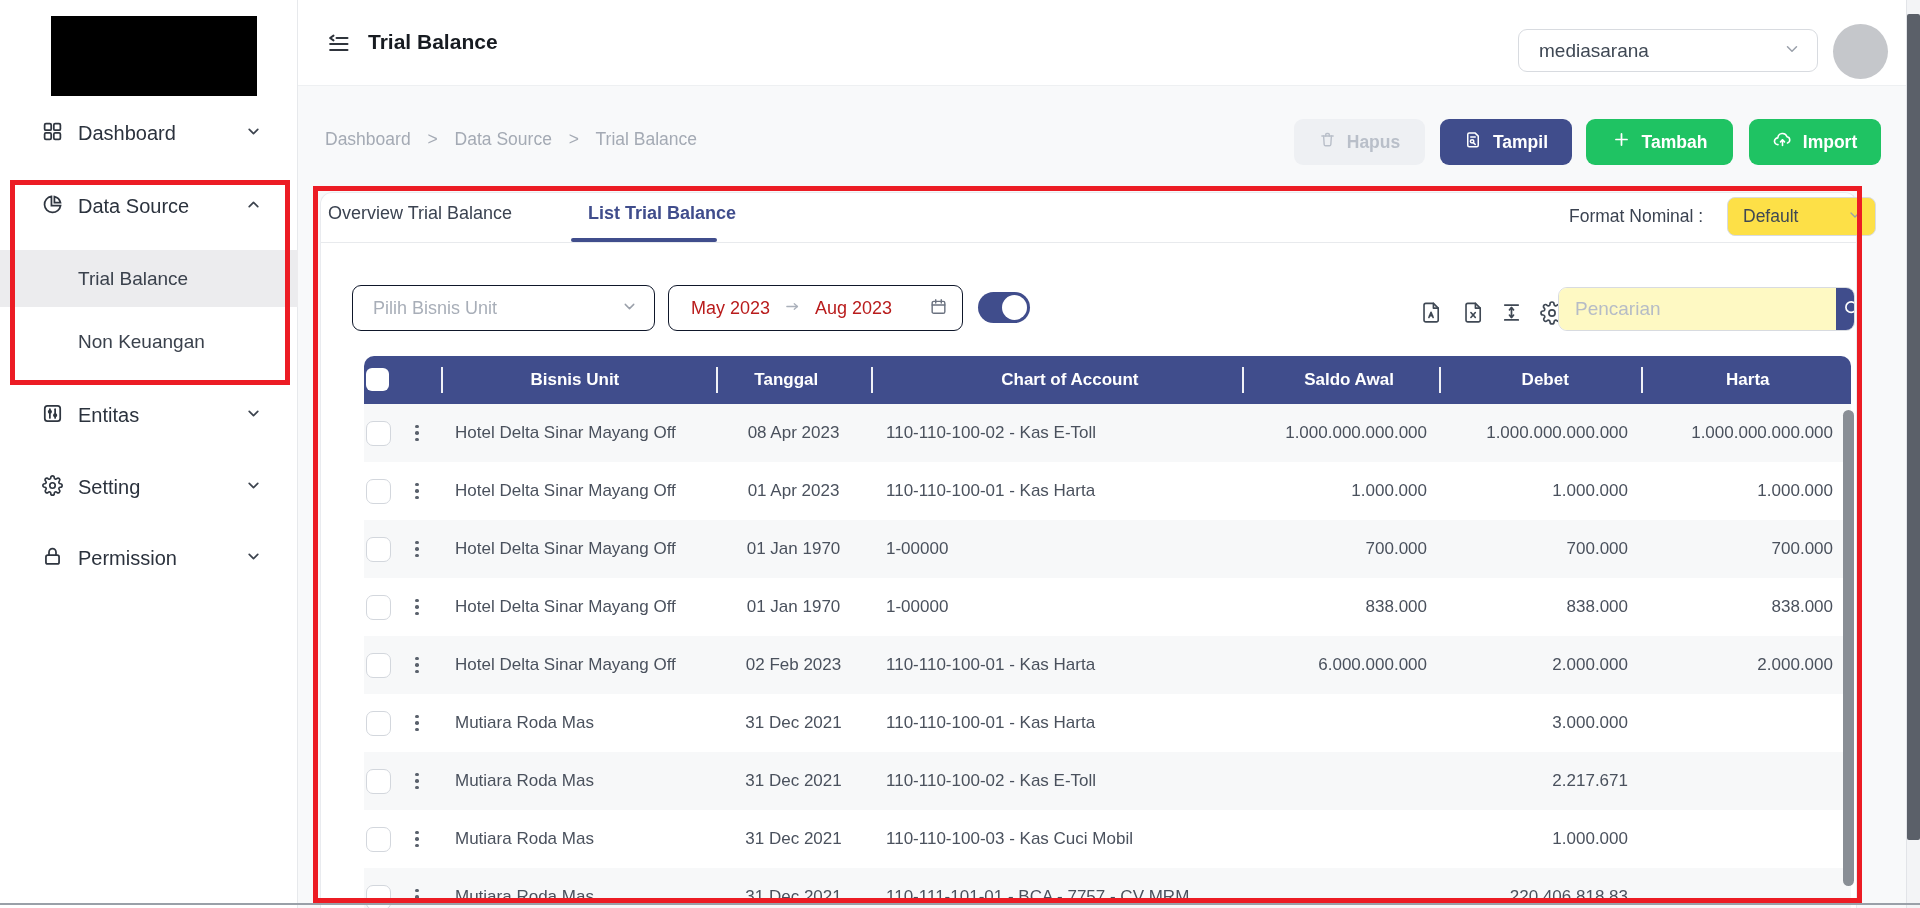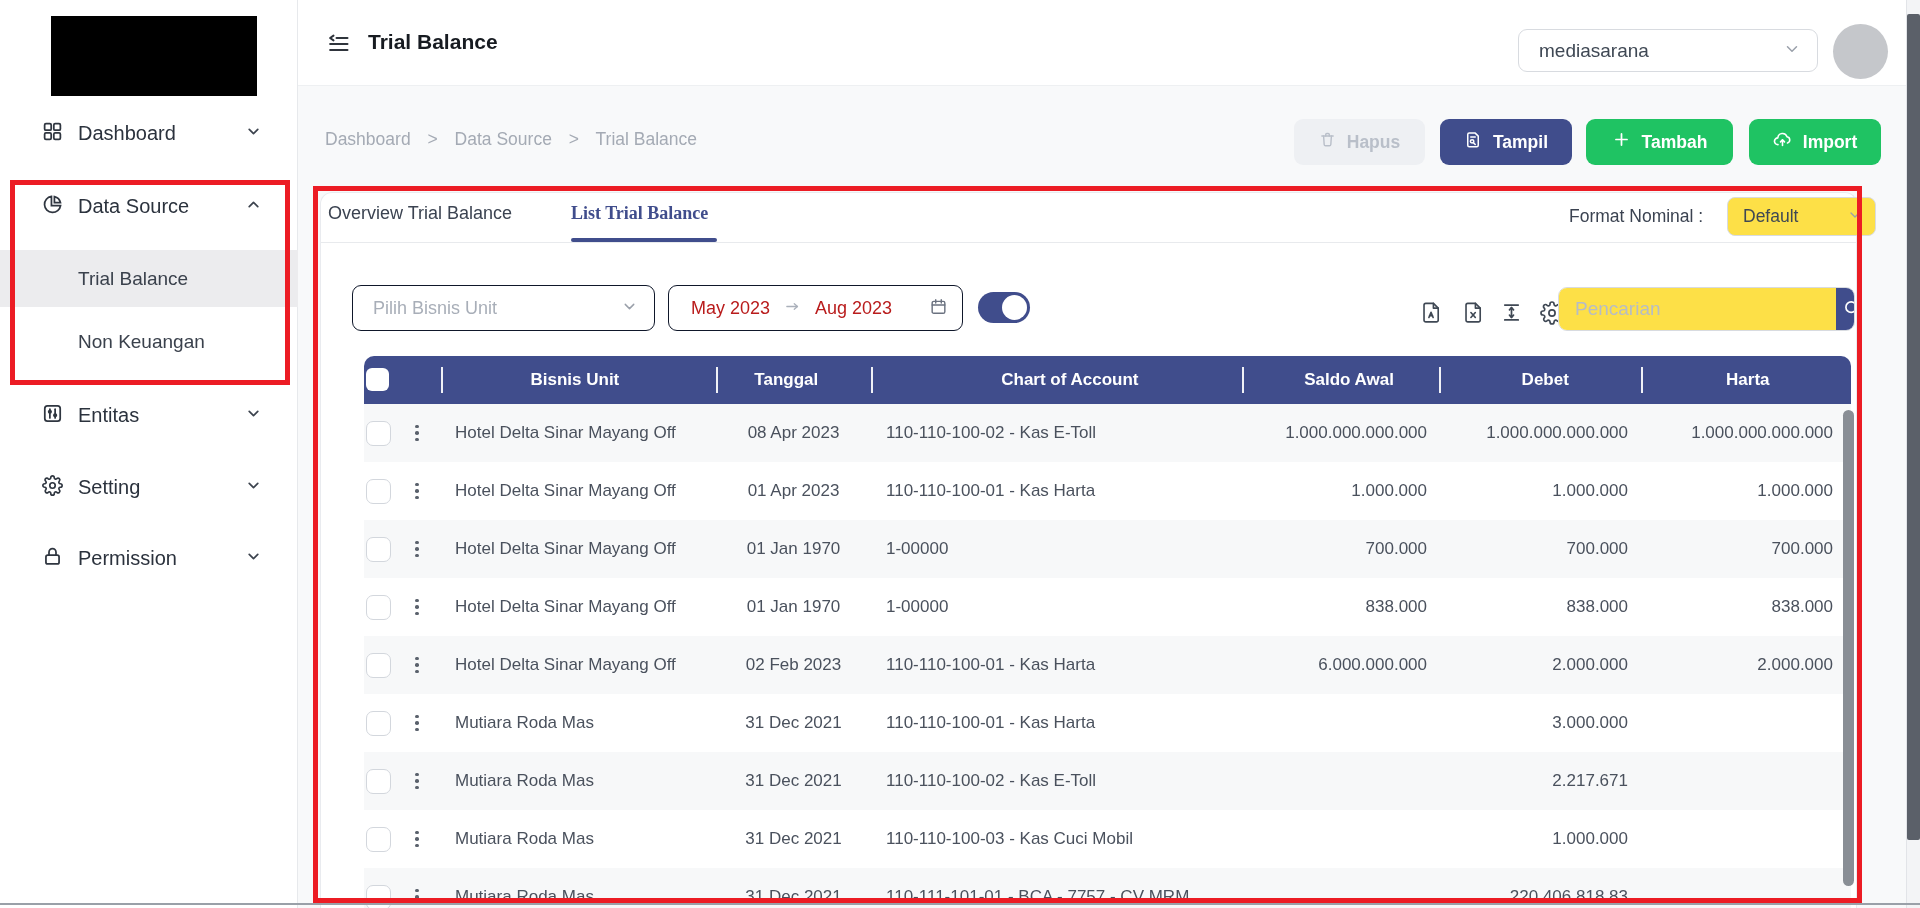--- a/index.html
+++ b/index.html
@@ -55,21 +55,21 @@
   .selbox{top:285px;height:46px;background:#fff;border:1px solid #0f172a;border-radius:9px;display:flex;
           align-items:center;z-index:3;cursor:pointer;}
   .placeholder{color:#a8aeb8;font-size:18px;}
   .datetext{font-size:18px;color:#b91c1c;}
   .toggle{left:978px;top:292px;width:52px;height:31px;background:#404d8c;border-radius:16px;z-index:3;cursor:pointer;}
   .knob{position:absolute;right:3px;top:3px;width:25px;height:25px;background:#fff;border-radius:50%;}
   .toolicon{top:301px;z-index:3;cursor:pointer;color:#3f4854;}
   .searchgroup{left:1558px;top:287px;width:297px;height:44px;border:1px solid #d8dbe0;border-radius:9px;
                overflow:hidden;display:flex;background:#fff;z-index:3;}
   .searchinput{flex:1;border:none;outline:none;padding:0 16px;font-size:19px;color:#3a424e;
-               font-family:"Liberation Sans",sans-serif;background:#fde047;}
+               font-family:"Liberation Sans",sans-serif;background:#fef9c3;}
   .searchinput::placeholder{color:#b6bcc6;}
   .searchbtn{width:67px;background:#404d8c;display:flex;align-items:center;justify-content:center;
              border:none;cursor:pointer;}
 
   
   .thead{left:364px;top:356px;width:1487px;height:48px;background:#404d8c;border-radius:10px 10px 0 0;
          display:flex;align-items:center;color:#fff;z-index:3;}
   .hc{display:flex;align-items:center;justify-content:center;font-size:17px;font-weight:700;box-sizing:border-box;}
   .hsep{position:absolute;top:11px;width:2px;height:26px;background:rgba(255,255,255,.92);}
   .tbody{left:364px;top:404px;width:1487px;height:504px;overflow:hidden;z-index:3;}
@@ -265,21 +265,21 @@
           <line x1="12" y1="12.8" x2="12" y2="19.6"></line>
         </svg>
     </span>
     <span>Import</span>
   </button>
 
   <div class="abs card"></div>
   <div class="abs tabsline"></div>
 
   <div class="abs tab tab-idle" style="left:328px;">Overview Trial Balance</div>
-  <div class="abs tab tab-active" style="left:571px;font-family:Liberation Serif, serif;">List Trial Balance</div>
+  <div class="abs tab tab-active" style="left:588px;">List Trial Balance</div>
   <div class="abs tabunderline"></div>
 
   <div class="abs fmtlabel">Format Nominal :</div>
   <div class="abs fmtsel">
     <span class="val">Default</span>
     <span>
       <svg width="16" height="16" viewBox="0 0 24 24" fill="none" stroke="#9aa0aa" stroke-width="2" stroke-linecap="round" stroke-linejoin="round">
           <polyline points="6 9 12 15 18 9"></polyline>
         </svg>
     </span>

